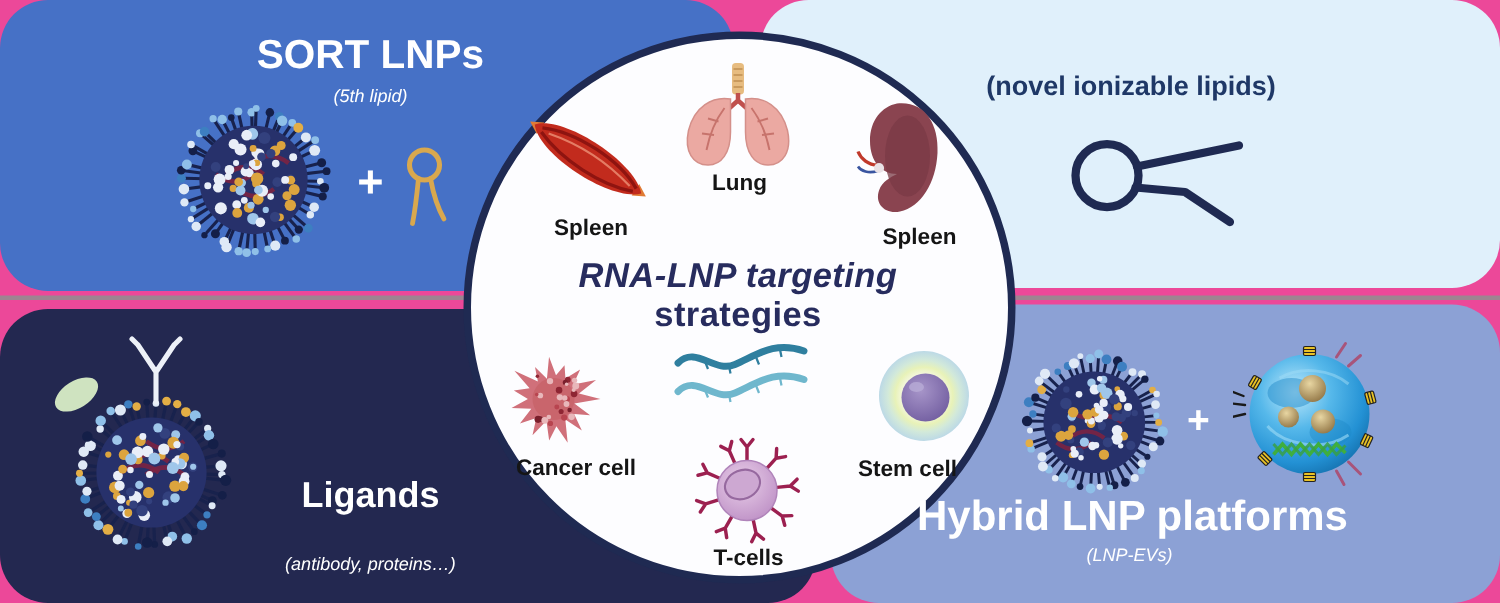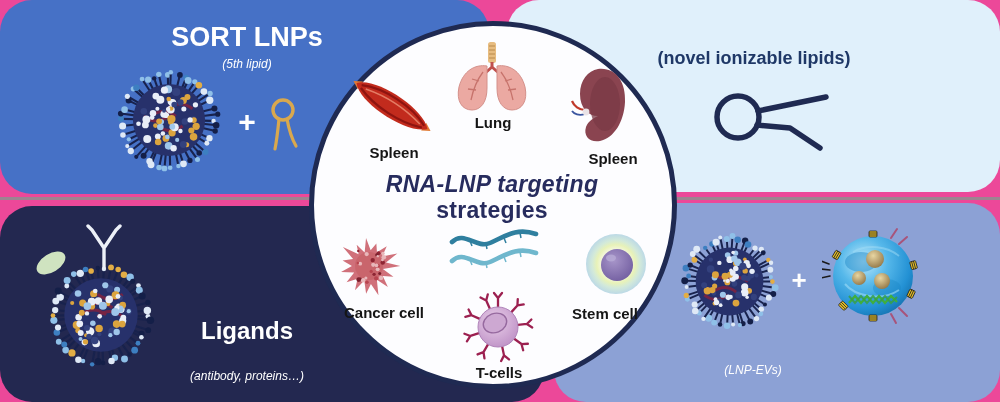--- a/index.html
+++ b/index.html
@@ -598,20 +598,21 @@
         <path d="M26,32 l8,8" fill="none"></path>
           <path d="M18,38 l5,9" fill="none"></path>
       </g>
       <g stroke="#1a1a1a" stroke-width="1.6" stroke-linecap="round">
         <path d="M-44,-12 l-8,-3" fill="none"></path>
           <path d="M-43,-6 l-9,-1" fill="none"></path>
           <path d="M-43,0 l-9,2" fill="none"></path>
       </g>
     </svg>
   </div>
+  <div class="ctr h-white" style="left:755px;top:344px;font-size:28px;">Hybrid LNP platforms</div>
   <div class="ctr s-white" style="left:753px;top:370px;">(LNP-EVs)</div>
 
   <div id="center-circle"></div>
   <div class="ctr c-title" style="left:492px;top:184px;font-style:italic;">RNA-LNP targeting</div>
   <div class="ctr c-title" style="left:492px;top:210px;">strategies</div>
 
   <div class="icon" id="muscle-box" style="left:346px;top:84px;width:92px;height:44px;">
     <svg viewBox="0 0 100 44">
       <path d="M0,22 l9,-5 v10 z" fill="#e07b35"></path>
       <path d="M100,22 l-9,-5 v10 z" fill="#e07b35"></path>

